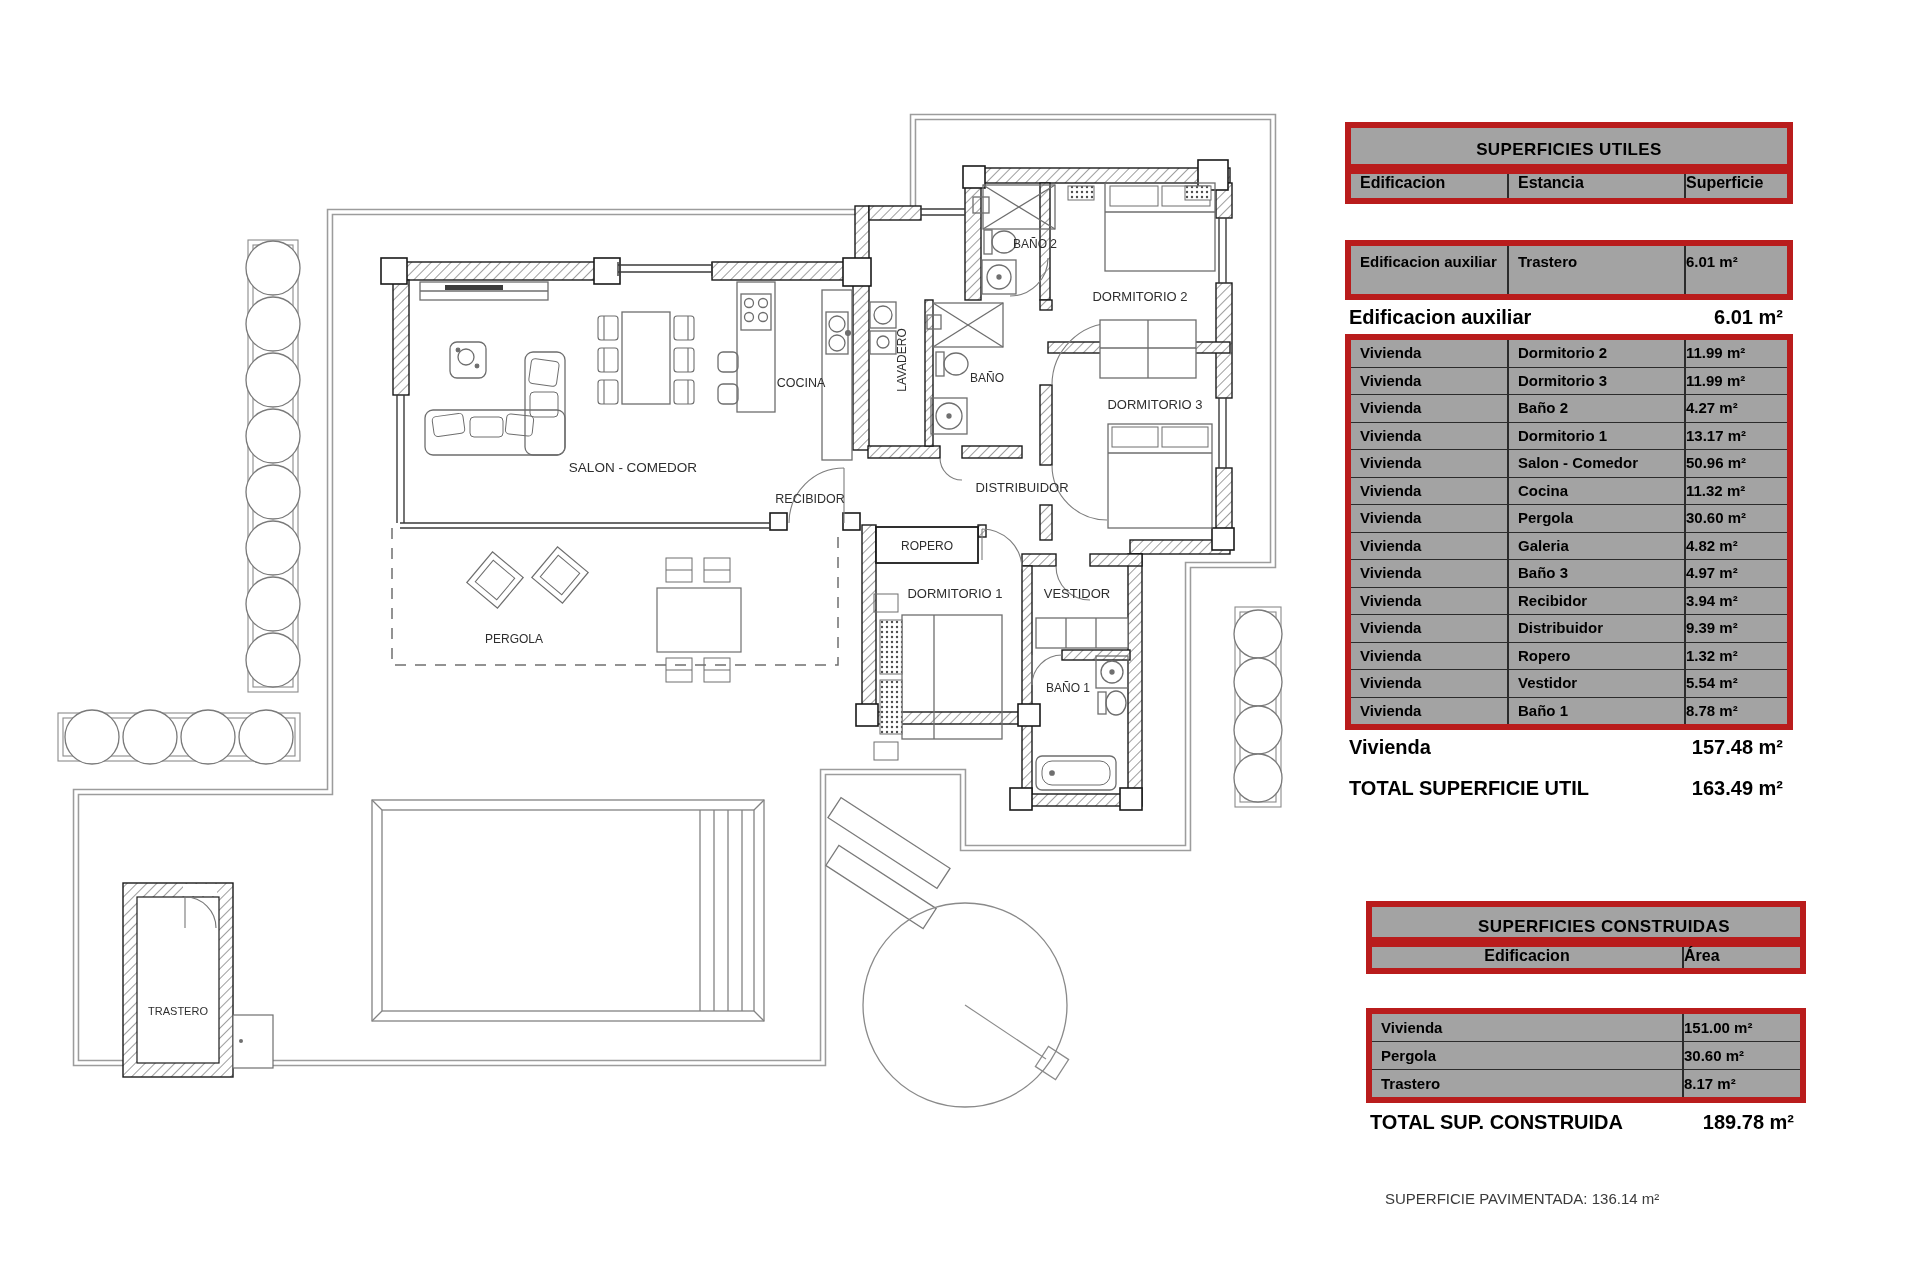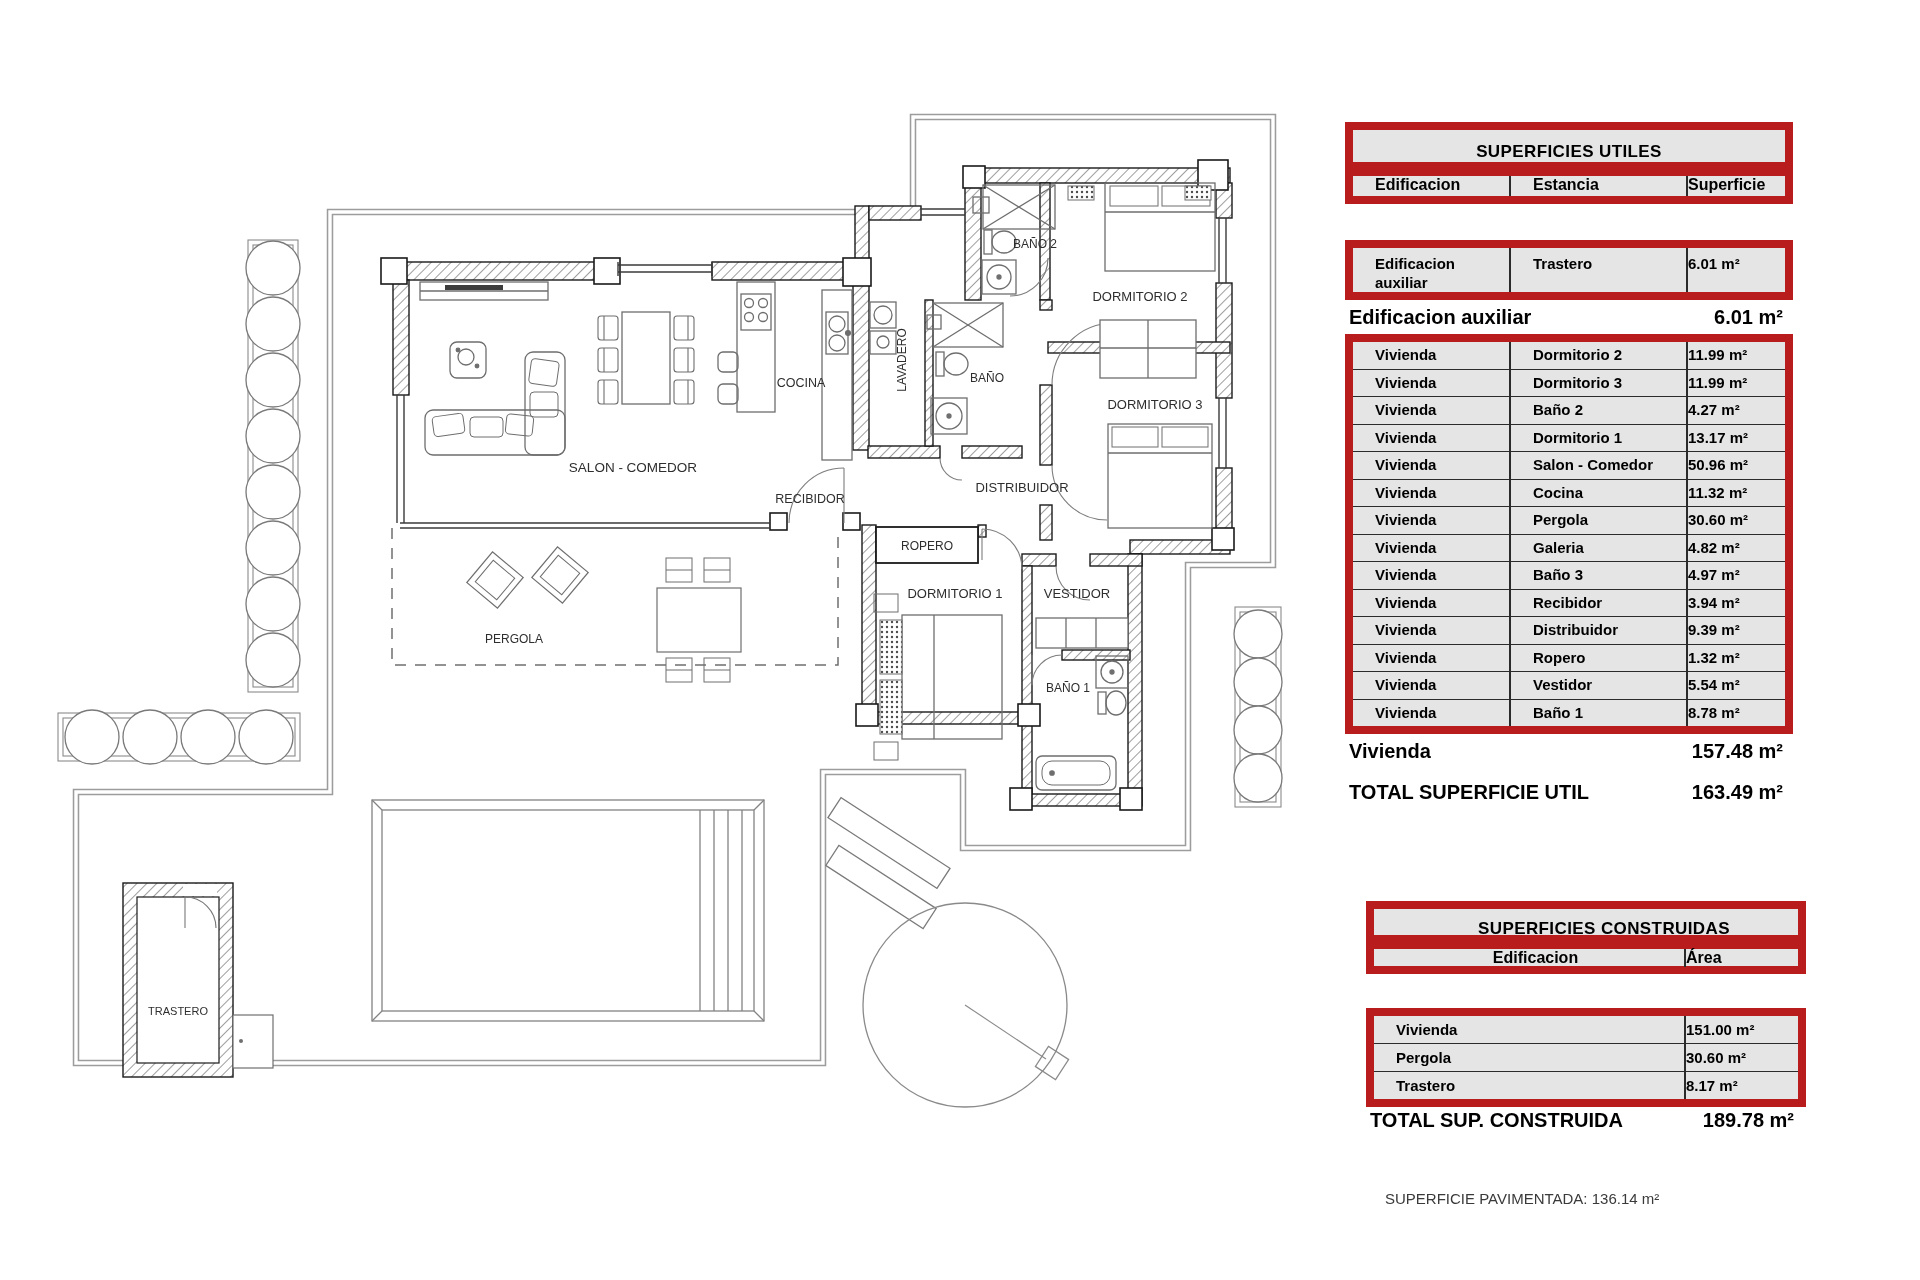--- a/index.html
+++ b/index.html
@@ -4,42 +4,42 @@
 <style>
   html,body{margin:0;padding:0;background:#e8e8e8;}
   .page{position:relative;width:1920px;height:1280px;background:#ffffff;overflow:hidden;
         font-family:"Liberation Sans",sans-serif;color:#000;}
   svg{position:absolute;left:0;top:0;}
   .lbl{font-family:"Liberation Sans",sans-serif;fill:#2e2e2e;}
   
   .tbl{position:absolute;}
   .t-utiles{left:1345px;top:122px;width:448px;}
   .t-cons{left:1366px;top:901px;width:440px;}
-  .bx{border:8px solid #b91c1c;box-sizing:border-box;background:#e5e5e5;}
+  .bx{border:6px solid #b91c1c;box-sizing:border-box;background:#a3a3a3;}
   .t-title{height:48px;line-height:44px;text-align:center;font-weight:bold;font-size:17px;letter-spacing:.4px;}
   .t-colhead{margin-top:-2px;height:36px;display:grid;font-weight:bold;font-size:16px;align-items:center;}
   .g3{grid-template-columns:158px 177px 111px;}
   .g2{grid-template-columns:312px 122px;}
   .t-colhead span,.trow span{display:block;box-sizing:border-box;height:100%;}
-  .vline{border-right:2px solid #2b2b2b;margin-left:13px;}
+  .vline{border-right:2px solid #2b2b2b;}
   .pl{padding-left:9px;}
   .ctr{text-align:left;}
   .gap36{height:36px;} .gap34{height:34px;}
   .auxrow{display:grid;font-weight:bold;font-size:15px;min-height:60px;}
   .auxrow span{padding-top:6px;line-height:19px;}
   .subline{display:flex;justify-content:space-between;align-items:center;font-weight:bold;font-size:20px;height:34px;padding:0 10px 0 4px;}
   .subline.sm{height:30px;margin-top:9px;}
   .rowsbox .trow{display:grid;font-weight:bold;font-size:15px;}
   .rowsbox .trow + .trow{border-top:1.5px solid #2b2b2b;}
   .t-utiles .rowsbox .trow span{line-height:26.5px;height:26.5px;}
   .t-cons  .rowsbox .trow span{line-height:27px;height:27px;}
   .t-cons .t-title{height:42px;line-height:40px;padding-left:36px;}
   .t-cons .t-colhead{height:33px;}
   .t-cons .t-colhead .c1{text-align:center;}
-  .totline{display:flex;justify-content:space-between;font-weight:bold;font-size:20px;height:34px;padding:0 12px 0 4px;margin-top:2px;}
+  .totline{display:flex;justify-content:space-between;align-items:center;font-weight:bold;font-size:20px;height:34px;padding:0 12px 0 4px;margin-top:2px;}
   .footer-note{position:absolute;left:1385px;top:1190px;font-size:15px;color:#3a3a3a;}
 </style>
 </head>
 <body>
 
 <div class="page">
 
 <svg width="1920" height="1280" viewBox="0 0 1920 1280">
   <defs>
     <pattern id="hatch" width="7" height="7" patternUnits="userSpaceOnUse" patternTransform="rotate(45)">

